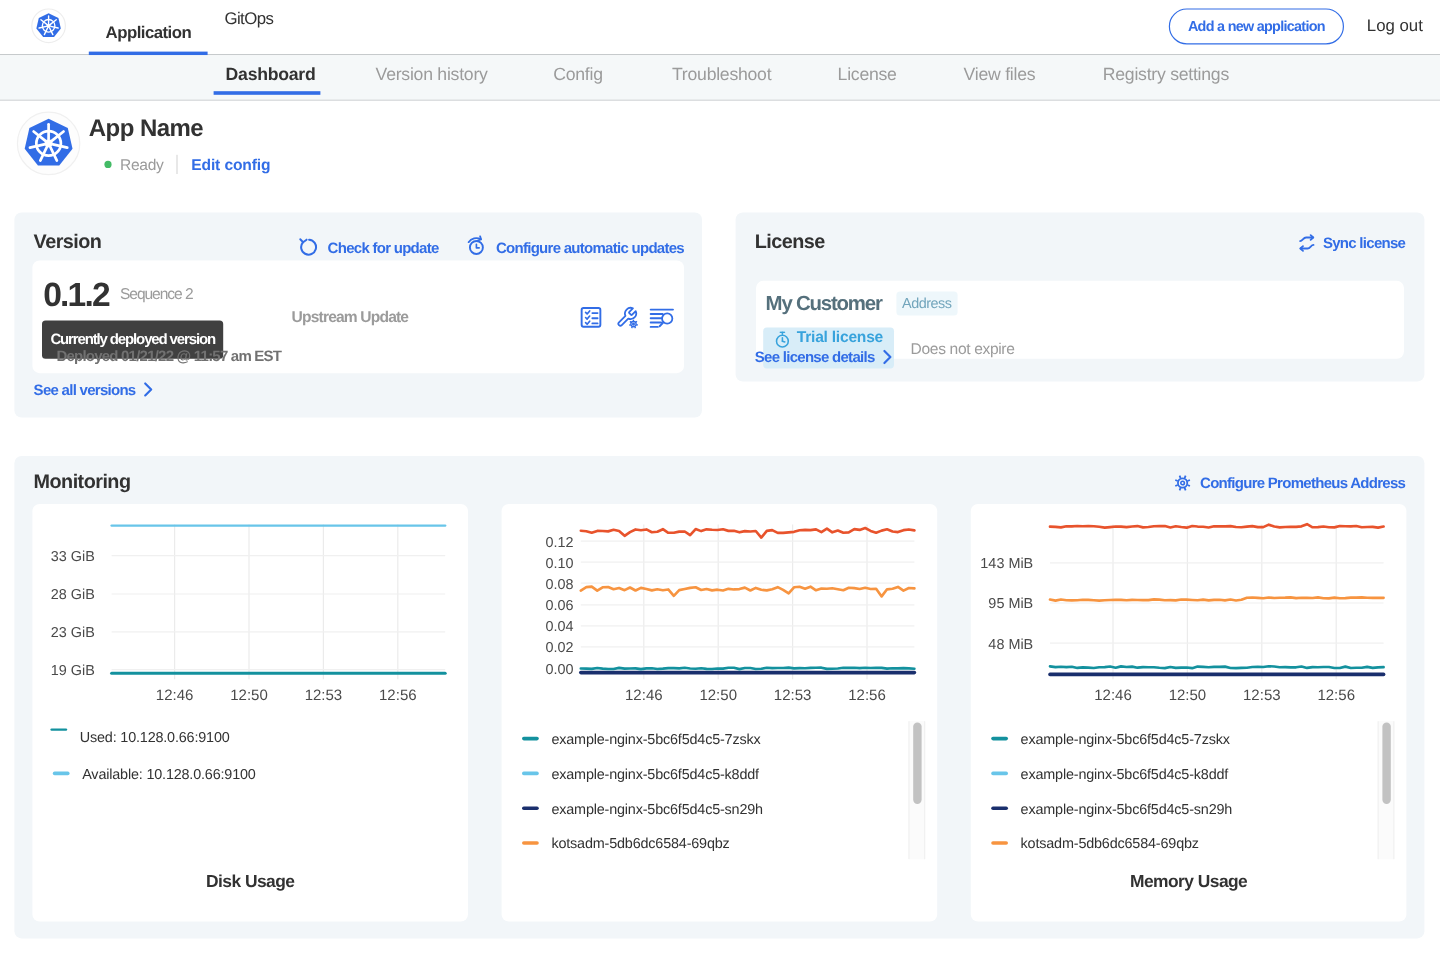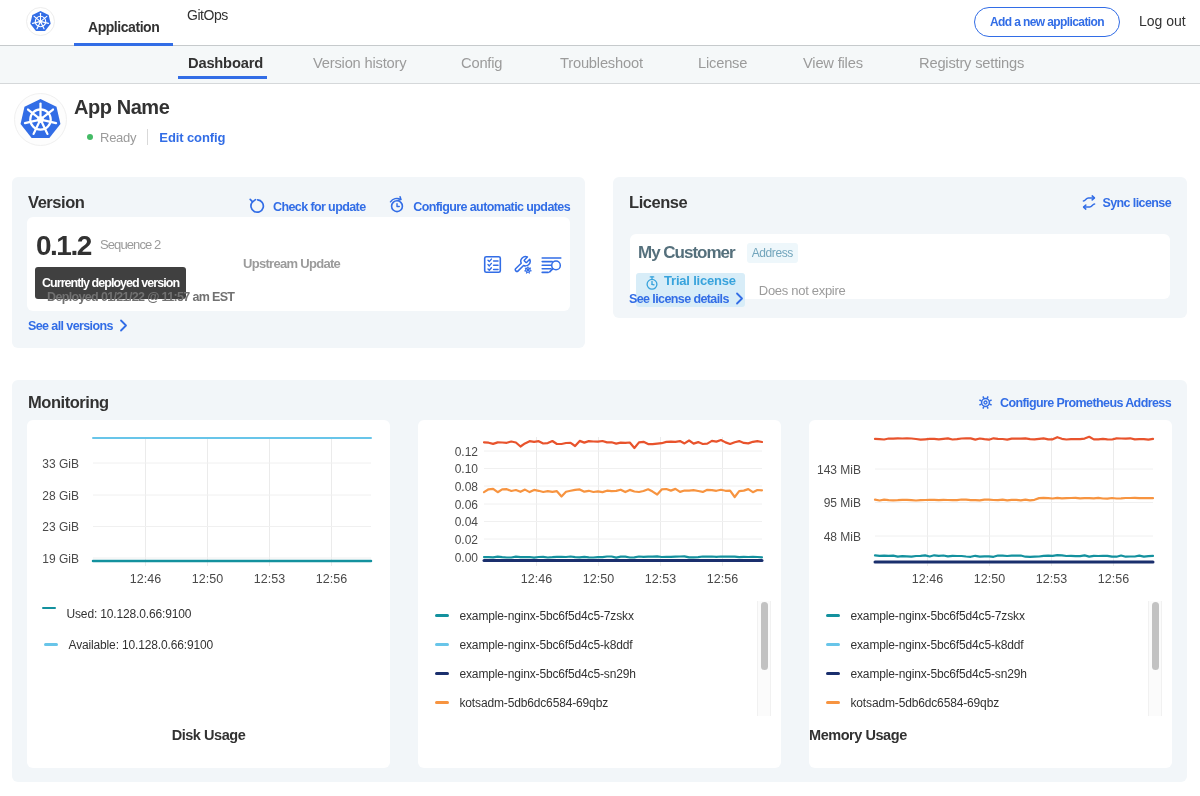--- a/index.html
+++ b/index.html
@@ -301,16 +301,16 @@
           <span style="font-size:12px;letter-spacing:-0.15px;color:#323232">example-nginx-5bc6f5d4c5-sn29h</span>
         </div>
         <div style="position:absolute;left:17px;top:273.5px;height:18px;display:flex;align-items:center">
           <span style="display:inline-block;width:14px;height:2.6px;border-radius:2px;background:#f79440;margin-right:10.5px"></span>
           <span style="font-size:12px;letter-spacing:-0.15px;color:#323232">kotsadm-5db6dc6584-69qbz</span>
         </div>
         <div style="position:absolute;left:339px;top:181px;width:14px;height:115px;background:#fbfbfb;border-left:1px solid #f1f1f1;border-right:1px solid #f1f1f1">
           <div style="position:absolute;left:3px;top:1px;width:7px;height:68px;border-radius:4px;background:#c2c2c2"></div>
         </div>
         <div style="position:absolute;left:0;top:727px;width:363px;text-align:center"></div>
-        <div style="position:absolute;left:0;top:307px;width:363px;font-size:14.5px;letter-spacing:-0.45px;font-weight:bold;color:#323232">Memory Usage</div>
+        <div style="position:absolute;left:0;top:307px;width:363px;text-align:center;font-size:14.5px;letter-spacing:-0.45px;font-weight:bold;color:#323232">Memory Usage</div>
       </div>
   </div>
 </div>
 
 </body></html>

